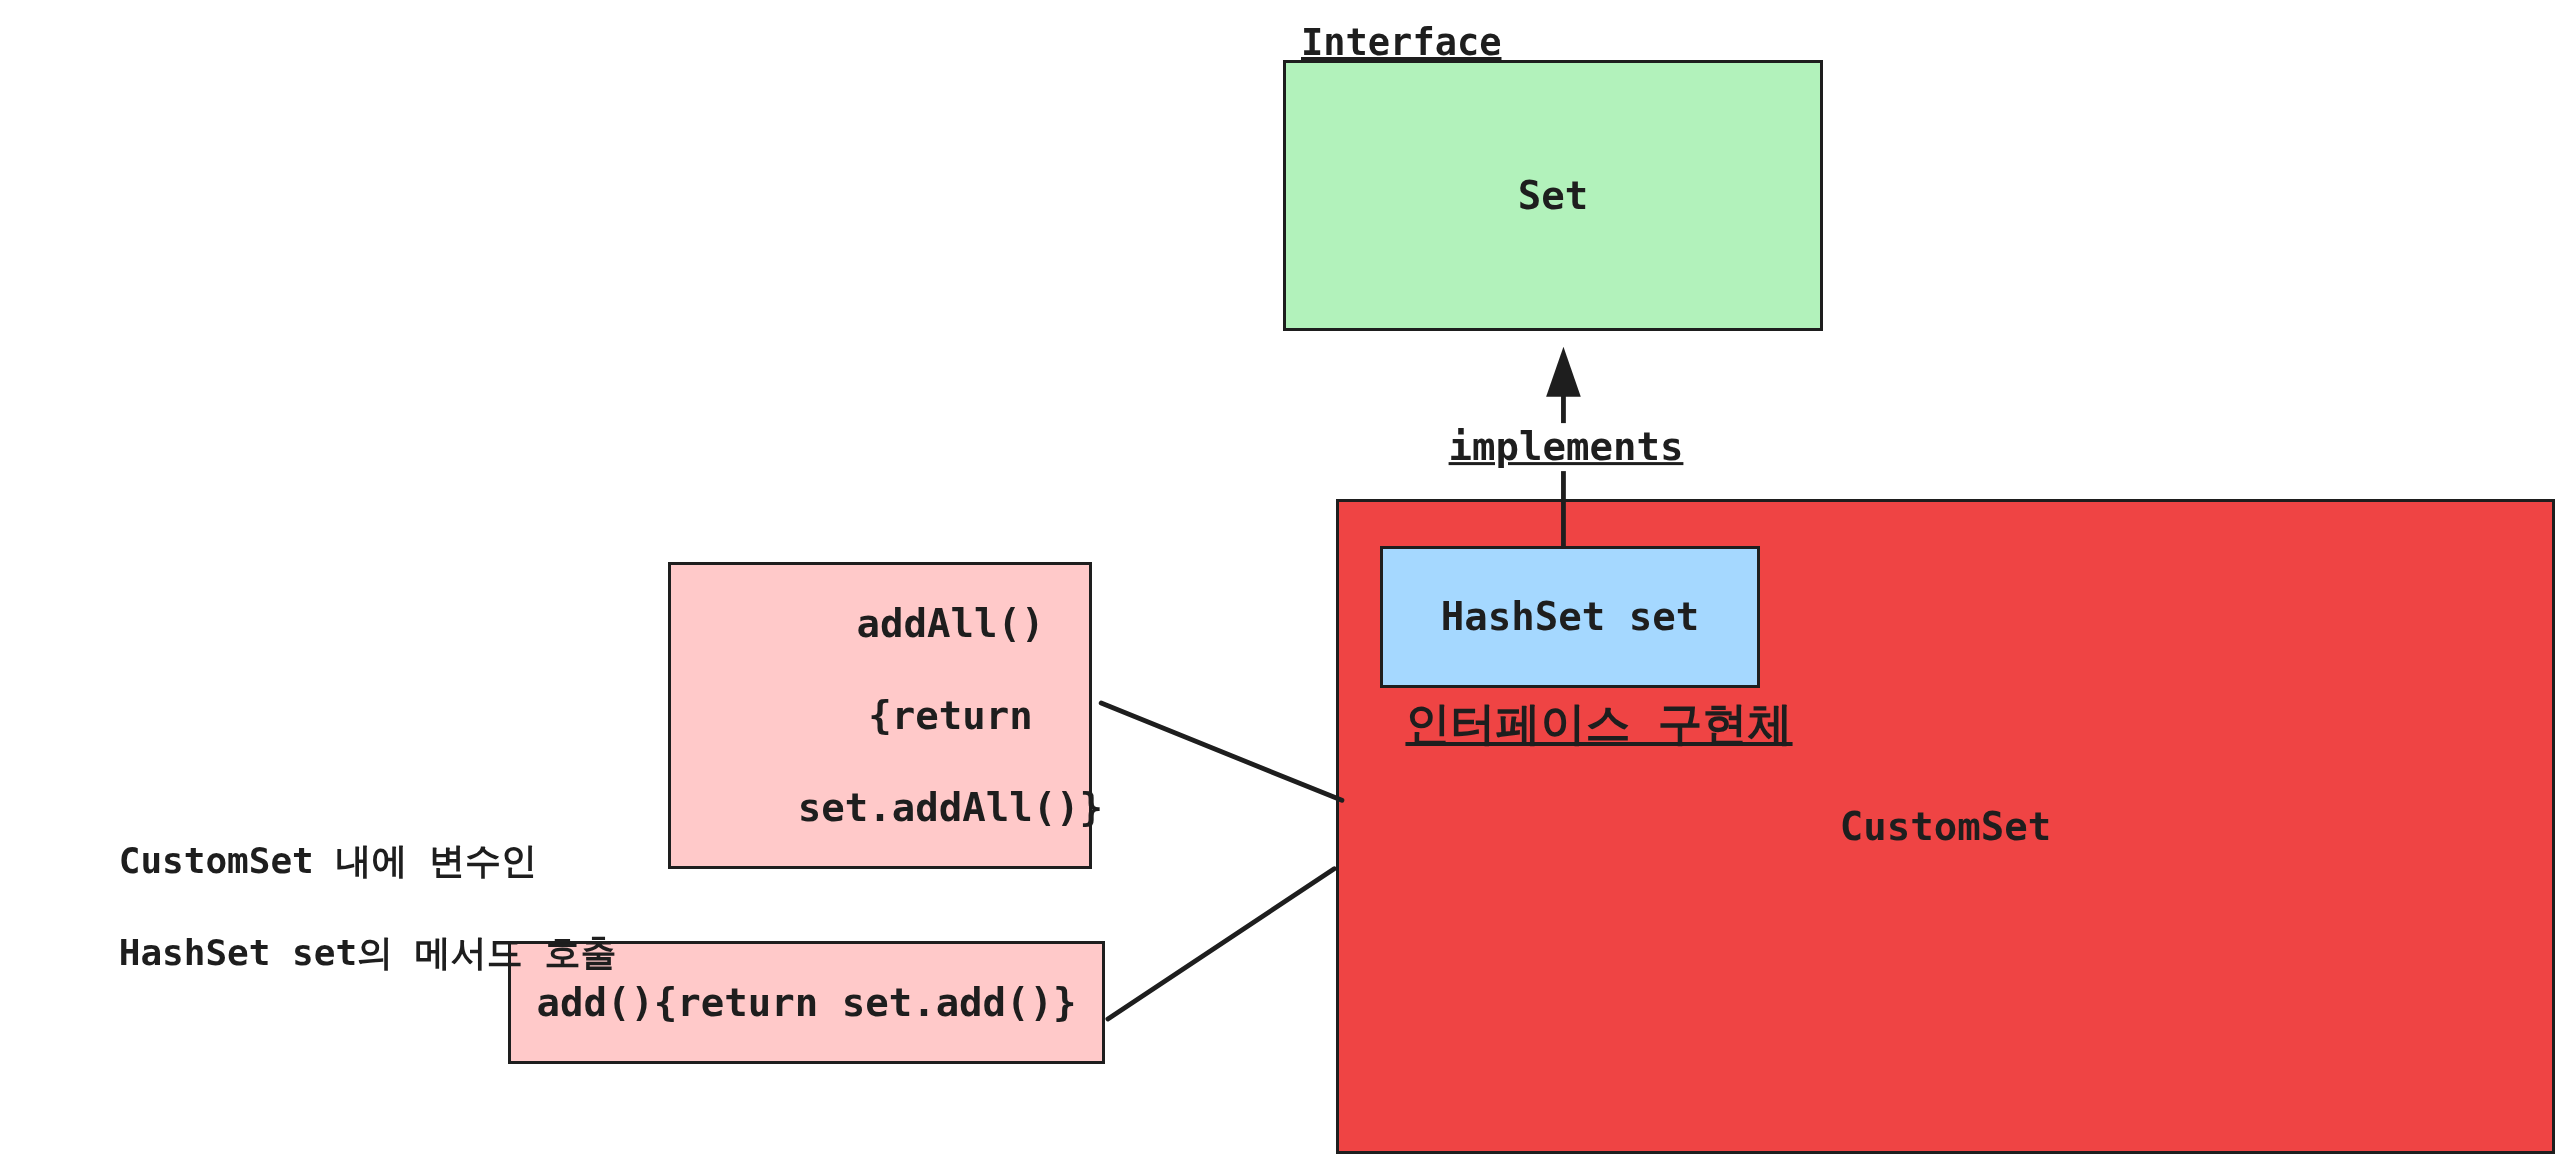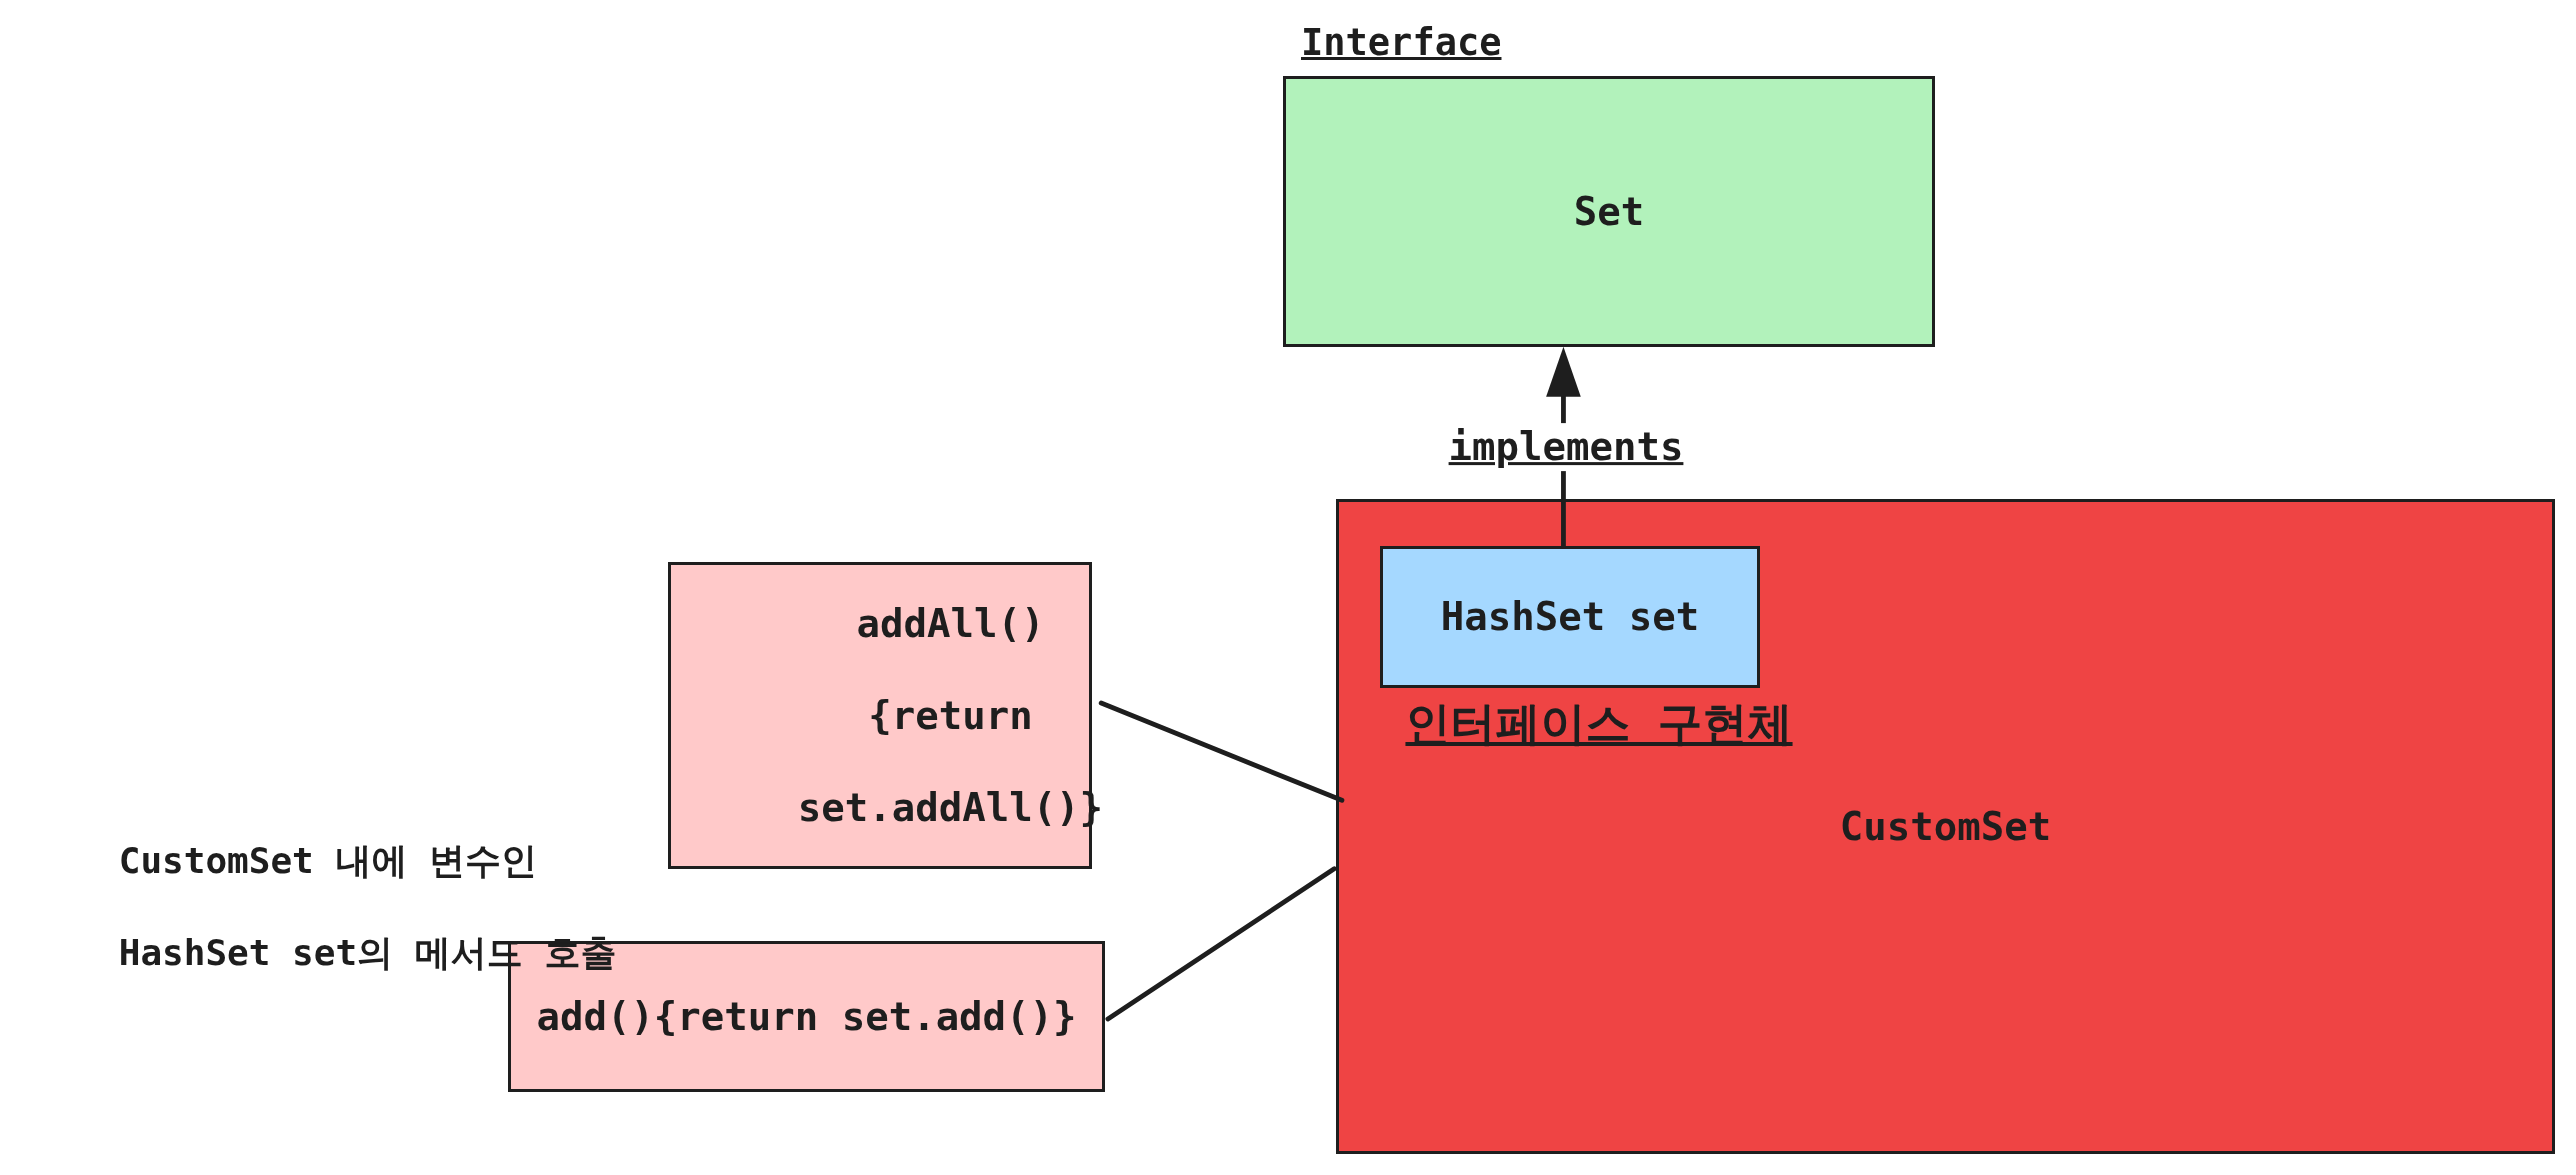--- a/index.html
+++ b/index.html
@@ -30,25 +30,25 @@
     font-size: 39px;
     line-height: 46px;
     white-space: pre;
   }
   .floating-label {
     position: absolute;
     font-weight: 700;
     white-space: pre;
     text-decoration: underline;
   }
-  .green-box  { left: 1283px; top: 76px;  width: 652px;  height: 271px; }
+  .green-box  { left: 1283px; top: 60px;  width: 540px;  height: 271px; }
   .yellow-box { left: 1336px; top: 499px; width: 1219px; height: 655px; }
   .blue-box   { left: 1380px; top: 546px; width: 380px;  height: 142px; }
   .pink-box-addall { left: 668px; top: 562px; width: 424px; height: 307px; }
-  .pink-box-add    { left: 508px; top: 941px; width: 597px; height: 151px; }
+  .pink-box-add    { left: 508px; top: 941px; width: 597px; height: 123px; }
 
   .interface-label {
     left: 1301px; top: 21px;
     font-size: 37px; line-height: 44px;
   }
   .implements-label {
     left: 1566px; top: 447px;
     transform: translate(-50%, -50%);
     font-size: 39px; line-height: 44px;
     background: #ffffff;

